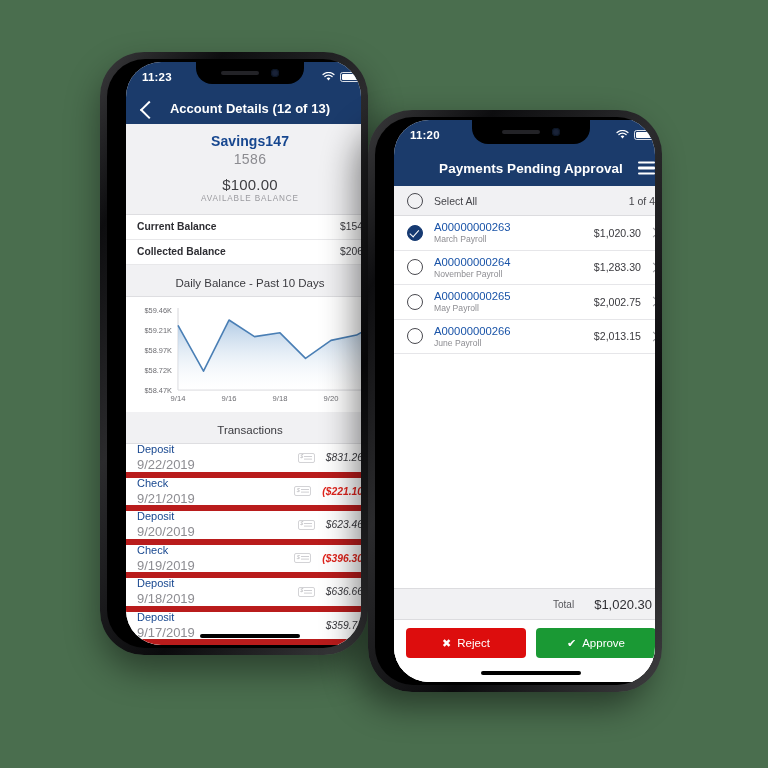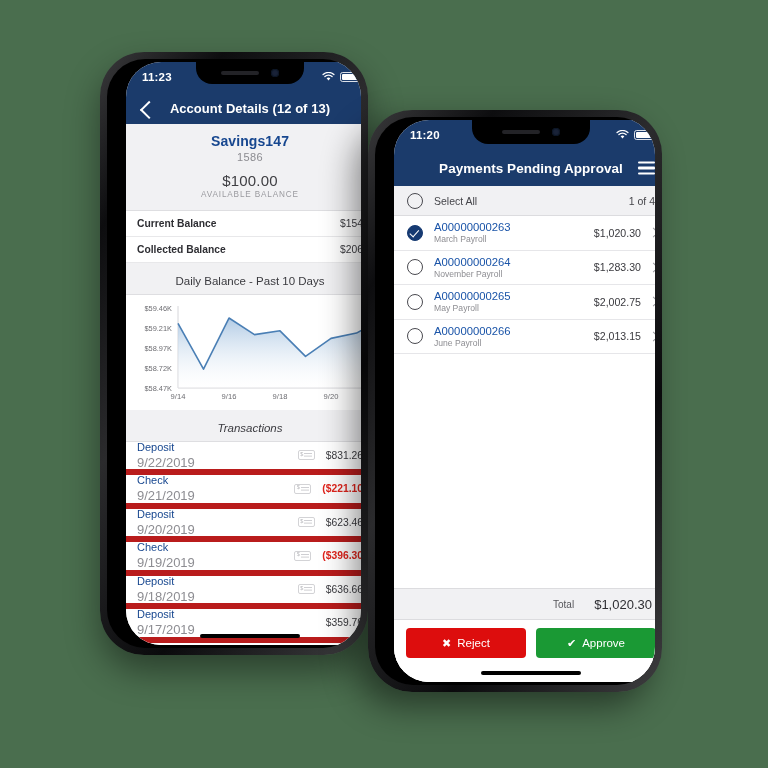--- a/index.html
+++ b/index.html
@@ -195,21 +195,21 @@
     border-bottom: 1px solid #dedee1;
   }
   .acct-name {
     color: #17478f;
     font-size: 14px;
     font-weight: bold;
     letter-spacing: 0.1px;
   }
   .acct-num {
     color: #8b8b90;
-    font-size: 11px;
+    font-size: 14px;
     margin-top: 1.5px;
     letter-spacing: 0.4px;
   }
   .acct-bal {
     color: #3e3e42;
     font-size: 15px;
     margin-top: 9px;
     letter-spacing: 0.2px;
   }
   .acct-bal-label {
@@ -250,21 +250,20 @@
   }
 
   .tx-header {
     background: #f1f1f3;
     text-align: center;
     font-size: 11.5px;
     color: #3a3a3f;
     padding: 7px 0;
     border-top: 5px solid #f1f1f3;
     border-bottom: 1px solid #dedee1;
-    font-style: italic;
   }
   .tx-row {
     display: flex;
     align-items: center;
     padding: 0 11px;
     height: 33.5px;
     border-bottom: 6px solid #b91c1c;
     box-sizing: border-box;
   }
   .tx-left { flex: 1 1 auto; min-width: 0; }
@@ -277,20 +276,21 @@
   .tx-date {
     color: #8d8d92;
     font-size: 13px;
     margin-top: 1px;
   }
   .tx-right {
     display: flex;
     align-items: center;
     gap: 11px;
     flex: 0 0 auto;
+    font-style: italic;
   }
   .check-ico {
     width: 17px; height: 10px;
     border: 1px solid #d3d3d6;
     border-radius: 2px;
     position: relative;
     background: #fff;
     box-sizing: border-box;
   }
   .check-ico::before {

